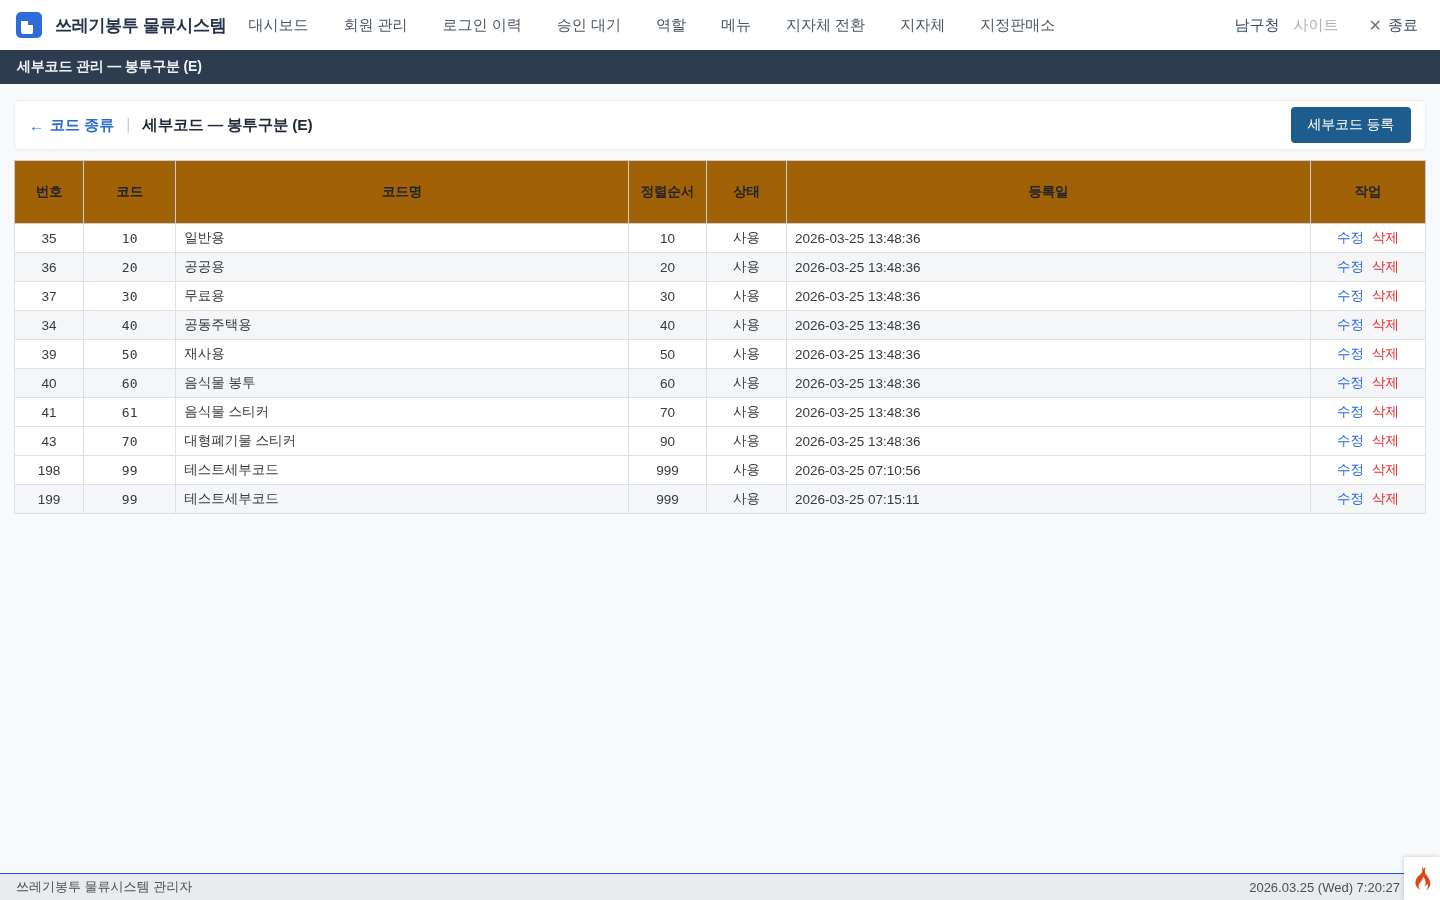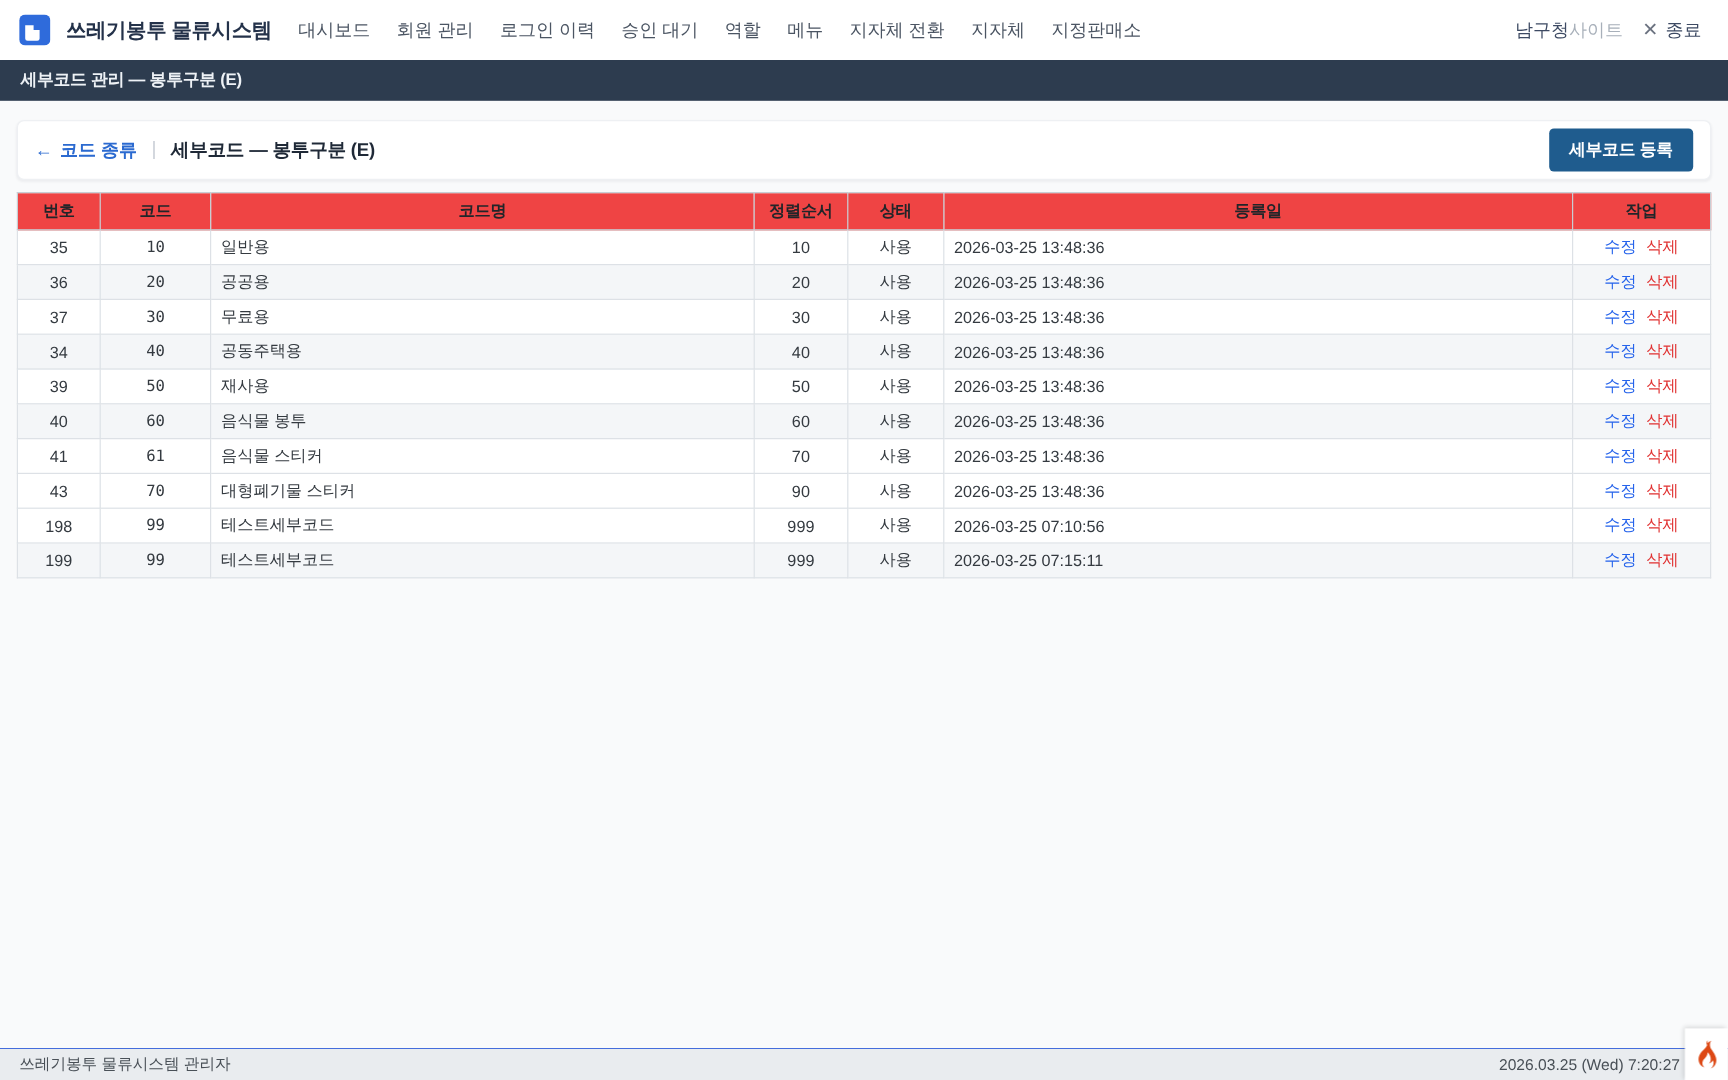--- a/index.html
+++ b/index.html
@@ -5,23 +5,23 @@
   * { margin:0; padding:0; box-sizing:border-box; }
   html,body { width:1440px; height:900px; overflow:hidden;
     font-family:"Liberation Sans","DejaVu Sans",sans-serif;
     background:#f9fafb; color:#212529; }
 
   
   .navbar { height:50px; background:#ffffff; display:flex; align-items:center;
     padding:0 22px 0 16px; }
   .brand { display:flex; align-items:center; gap:13px; cursor:pointer; }
   .brand-title { font-size:17px; font-weight:700; color:#24324a; letter-spacing:-0.3px; }
-  .nav-items { display:flex; align-items:center; gap:22px; margin-left:22px; }
+  .nav-items { display:flex; align-items:center; gap:35px; margin-left:22px; }
   .nav-item { font-size:15px; color:#4b5563; cursor:pointer; white-space:nowrap; }
-  .nav-right { margin-left:auto; display:flex; align-items:center; }
+  .nav-right { margin-left:auto; display:flex; align-items:center; gap:14px; }
   .org-name { font-size:15px; color:#3d4a63; font-weight:500; cursor:pointer; }
   .site-link { font-size:15px; color:#a8b0ba; cursor:pointer; }
   .exit-link { display:flex; align-items:center; gap:6px; margin-left:16px; cursor:pointer; }
   .close-x { font-size:16px; color:#6b7280; font-weight:400; }
   .exit-label { font-size:15px; color:#3d4a63; }
 
   
   .page-header { height:34px; background:#2d3c4f; color:#eef2f6;
     display:flex; align-items:center; padding:0 17px; font-size:14px; font-weight:600;
     letter-spacing:-0.2px; }
@@ -29,28 +29,28 @@
   
   .content { padding:16px 14px 0 14px; }
   .toolbar-card { background:#ffffff; border:1px solid #eef0f3; border-radius:6px;
     box-shadow:0 1px 2px rgba(16,24,40,0.05);
     height:50px; display:flex; align-items:center; padding:0 14px; }
   .back-link { color:#2b6ad0; font-size:15px; font-weight:600; cursor:pointer;
     display:flex; align-items:center; gap:6px; white-space:nowrap; }
   .crumb-divider { color:#c9ced6; margin:0 12px; font-size:16px; }
   .toolbar-title { font-size:15.5px; font-weight:700; color:#1f2937; letter-spacing:-0.2px; }
   .btn-primary { margin-left:auto; background:#1f5c8e; color:#ffffff; border:none;
-    border-radius:4px; font-size:14px; font-weight:700; padding:9px 17px; cursor:pointer;
+    border-radius:4px; font-size:14px; font-weight:400; padding:9px 17px; cursor:pointer;
     font-family:inherit; letter-spacing:-0.2px; }
 
   
   table.codes { width:100%; border-collapse:collapse; margin-top:10px; background:#ffffff;
     border:1px solid #c2c8cf; font-size:13.5px; }
-  table.codes th { background:#ef4444; color:#212529; font-weight:700;
-    border:1px solid #c8cdd3; padding:6px 8px; height:30px; letter-spacing:-0.2px; }
+  table.codes th { background:#a16207; color:#212529; font-weight:700;
+    border:1px solid #c8cdd3; padding:22px 8px; height:30px; letter-spacing:-0.2px; }
   table.codes td { border:1px solid #dde1e6; padding:5px 8px; height:29px; color:#343a40; }
   td.c { text-align:center; }
   td.code-cell { font-family:"DejaVu Sans Mono","Liberation Mono",monospace; font-size:13px;
     text-align:center; color:#3a4149; }
   td.name-cell, td.date-cell { text-align:left; padding-left:12px; }
   tr.stripe { background:#f4f6f8; }
   tr.hl { background:#e7f3fb; }
   .act-edit { color:#2563eb; cursor:pointer; }
   .act-del { color:#e03131; cursor:pointer; margin-left:8px; }
 

